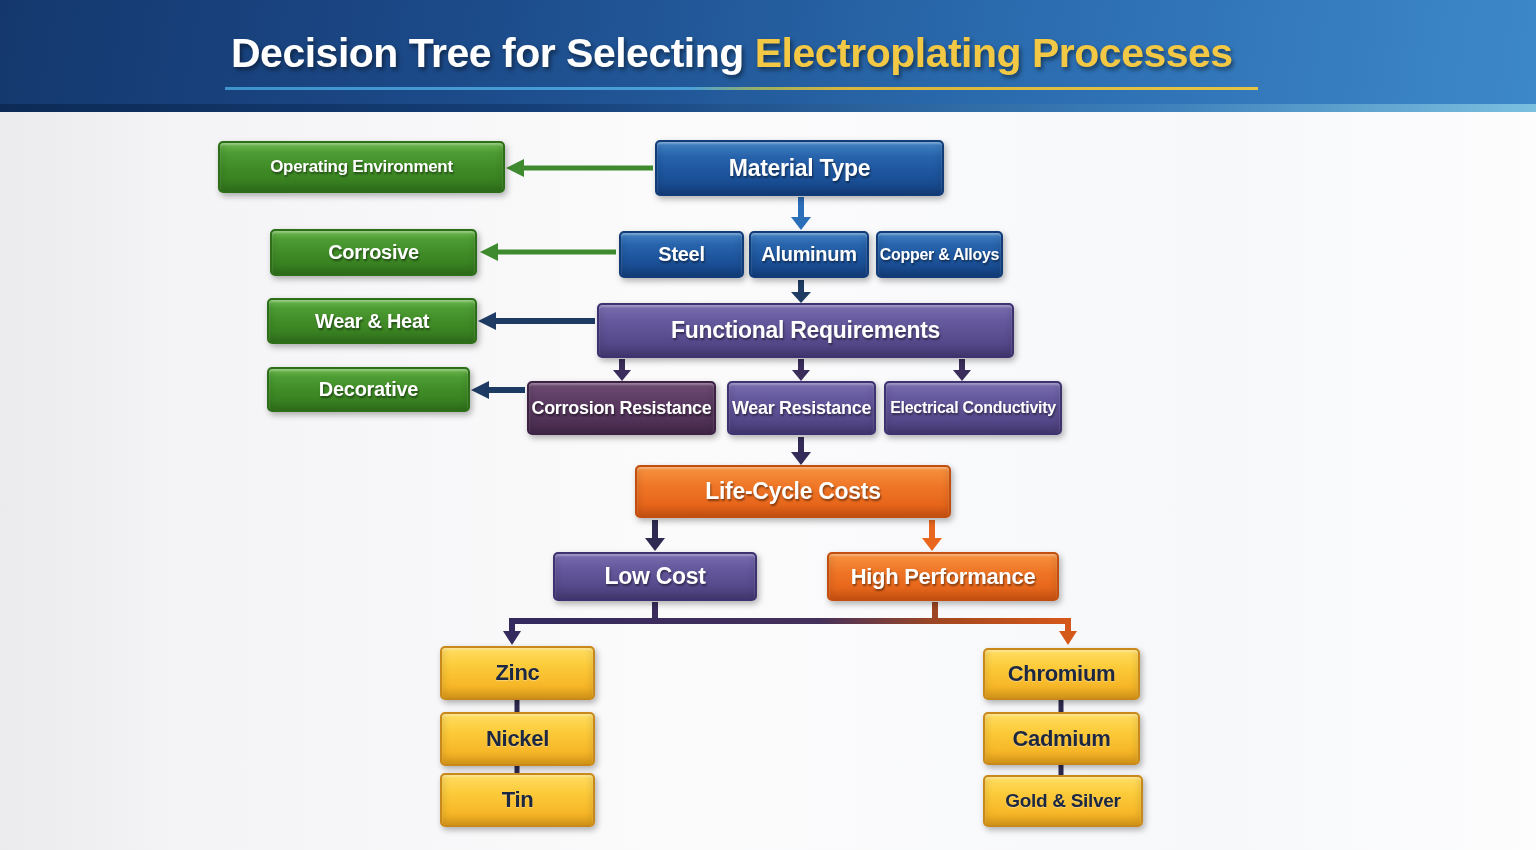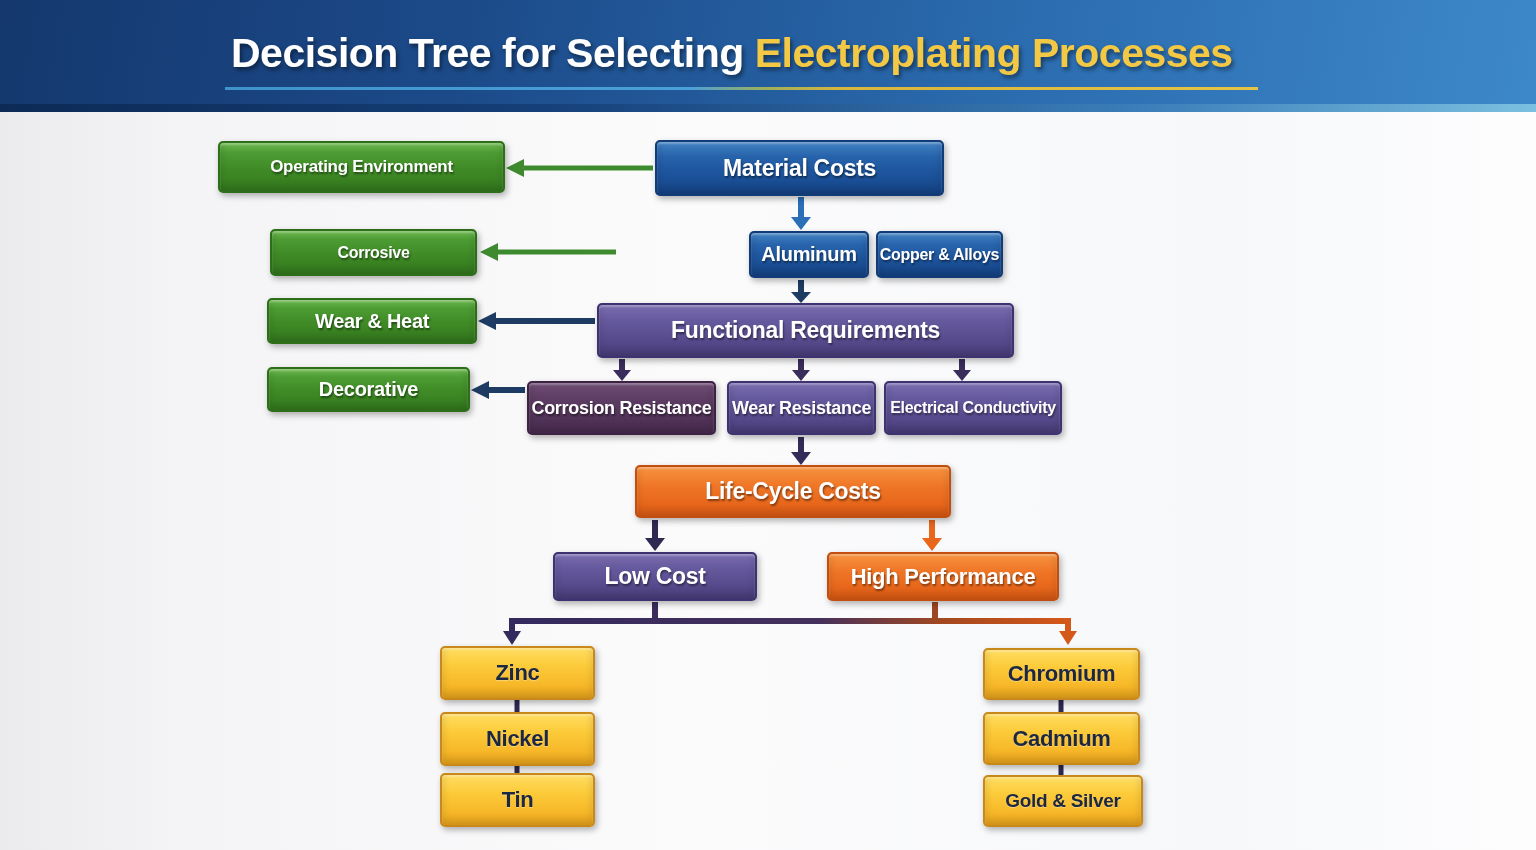--- a/index.html
+++ b/index.html
@@ -133,23 +133,24 @@
 
     <g>
       <line x1="517" y1="699" x2="517" y2="714" stroke="#2e2950" stroke-width="5"></line>
       <line x1="517" y1="765" x2="517" y2="775" stroke="#2e2950" stroke-width="5"></line>
       <line x1="1061" y1="699" x2="1061" y2="714" stroke="#2e2950" stroke-width="5"></line>
       <line x1="1061" y1="764" x2="1061" y2="777" stroke="#2e2950" stroke-width="5"></line>
     </g>
   </svg>
 
   <div class="node green" style="left:218px;top:141px;width:287px;height:52px;font-size:17px">Operating Environment</div>
-  <div class="node blue" style="left:655px;top:140px;width:289px;height:56px;font-size:23px">Material Costs</div>
+  <div class="node blue" style="left:655px;top:140px;width:289px;height:56px;font-size:23px">Material Type</div>
 
-  <div class="node green" style="left:270px;top:229px;width:207px;height:47px;font-size:16px">Corrosive</div>
+  <div class="node green" style="left:270px;top:229px;width:207px;height:47px;font-size:20px">Corrosive</div>
+  <div class="node blue" style="left:619px;top:231px;width:125px;height:47px;font-size:20px">Steel</div>
   <div class="node blue" style="left:749px;top:231px;width:120px;height:47px;font-size:20px">Aluminum</div>
   <div class="node blue" style="left:876px;top:231px;width:127px;height:47px;font-size:16px">Copper &amp; Alloys</div>
 
   <div class="node green" style="left:267px;top:298px;width:210px;height:46px;font-size:20px">Wear &amp; Heat</div>
   <div class="node purple" style="left:597px;top:303px;width:417px;height:55px;font-size:23px">Functional Requirements</div>
 
   <div class="node green" style="left:267px;top:367px;width:203px;height:45px;font-size:20px">Decorative</div>
   <div class="node plum" style="left:527px;top:381px;width:189px;height:54px;font-size:18px">Corrosion Resistance</div>
   <div class="node purple" style="left:727px;top:381px;width:149px;height:54px;font-size:18px">Wear Resistance</div>
   <div class="node purple" style="left:884px;top:381px;width:178px;height:54px;font-size:16px">Electrical Conductivity</div>

